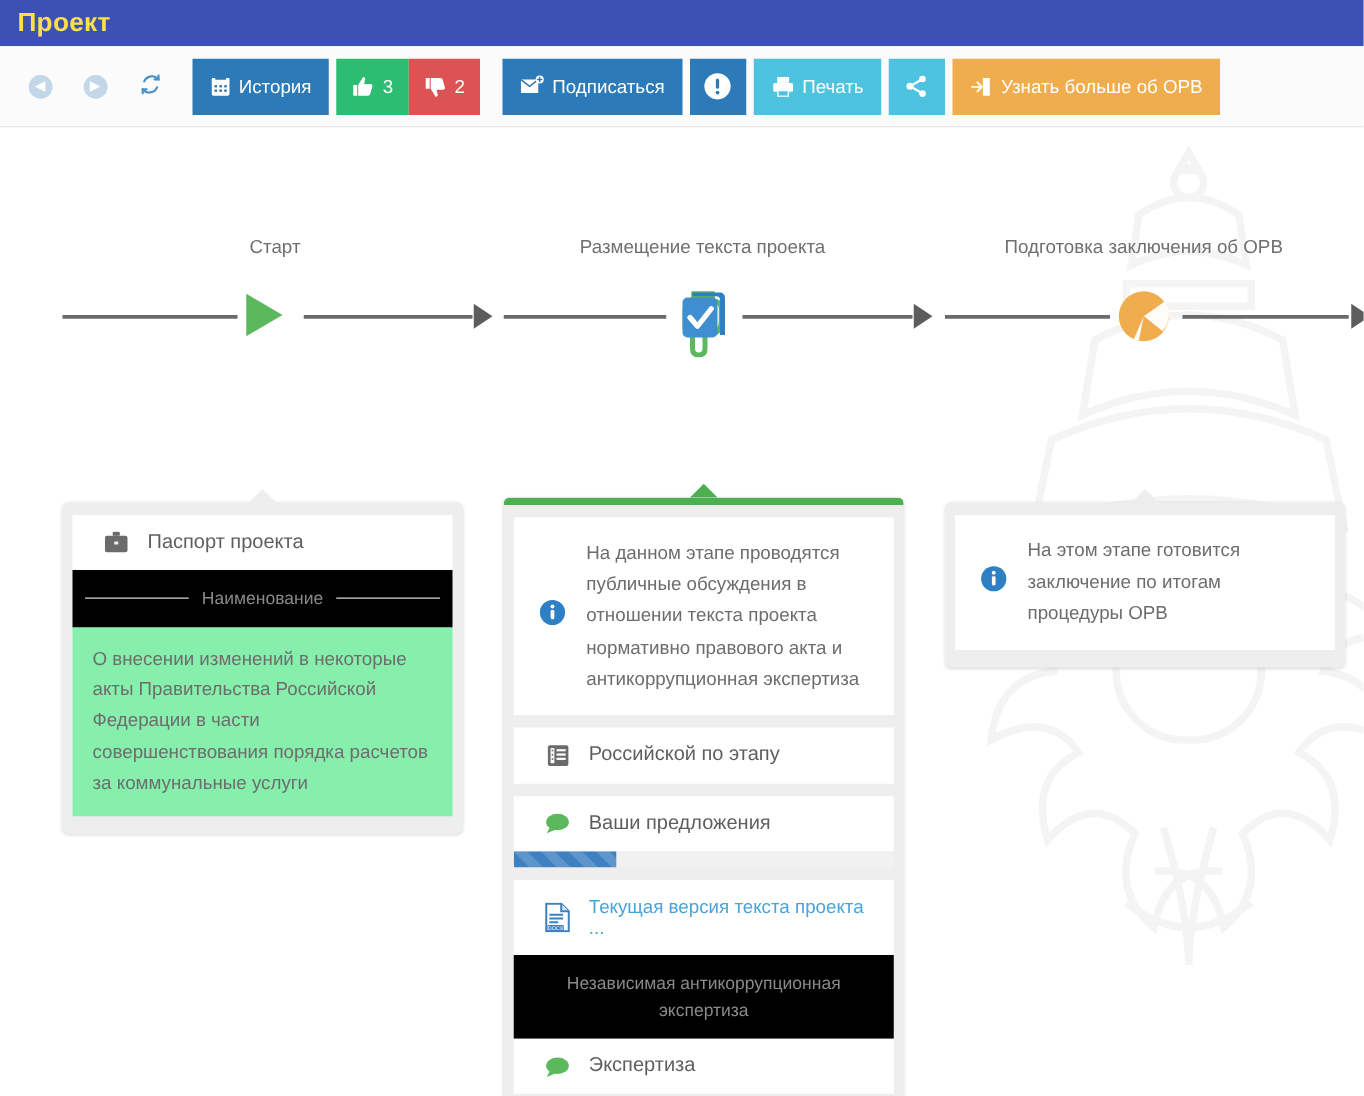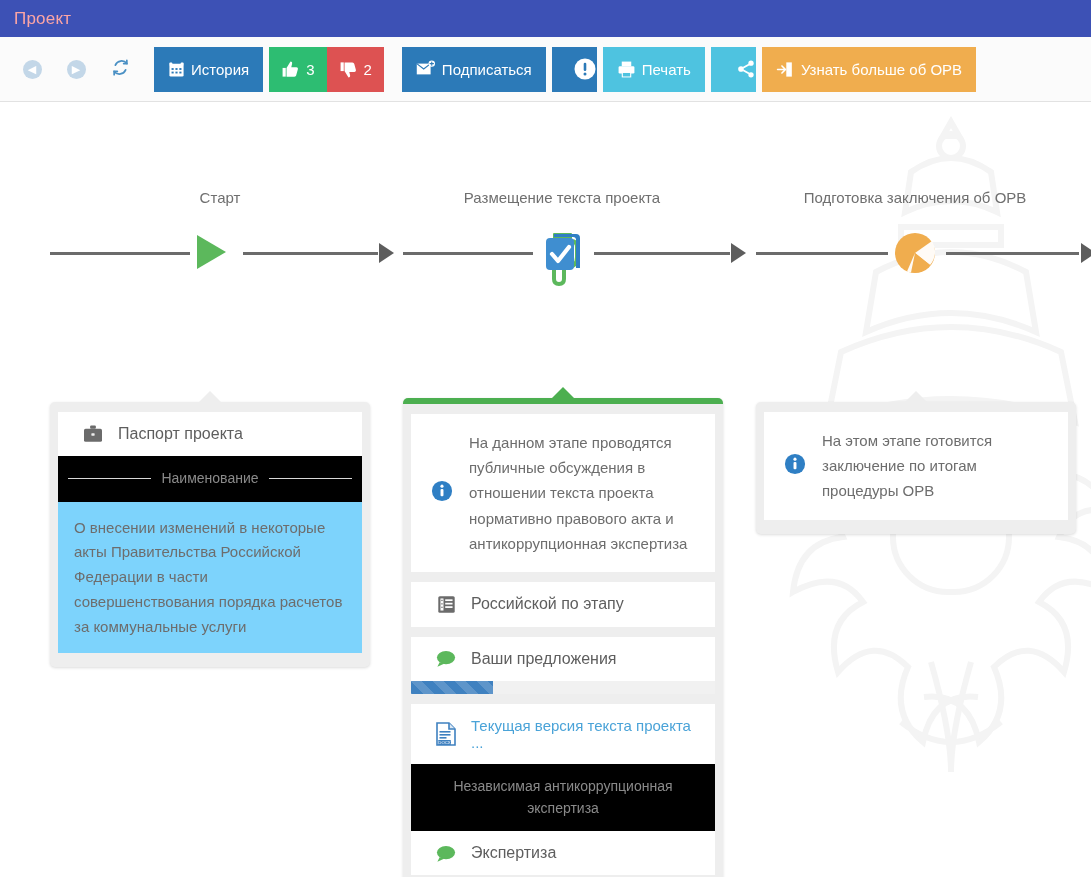--- a/index.html
+++ b/index.html
@@ -13,23 +13,24 @@
 
   
   .titlebar {
     height: 37px;
     background: #3d51b5;
     display: flex;
     align-items: center;
     padding: 0 14px;
   }
   .titlebar .title {
-    color: #fca5a5;
-    font-size: 17px;
+    color: #fde047;
+    font-size: 21px;
     letter-spacing: .2px;
+    font-weight: bold;
   }
 
   
   .toolbar-wrap {
     height: 65px;
     background: #fbfbfb;
     border-bottom: 1px solid #e2e2e2;
     display: flex;
     align-items: center;
     padding: 0 10px;
@@ -55,21 +56,21 @@
     color: #ffffff;
     font-size: 11px;
     line-height: 1;
   }
   .refresh-ico { color: #4a90c4; font-size: 19px; line-height:1; }
 
   .tbtn {
     height: 45px;
     display: flex;
     align-items: center;
-    justify-content: flex-end;
+    justify-content: center;
     gap: 6px;
     padding: 0 14px;
     color: #ffffff;
     font-size: 15px;
     border: none;
     cursor: pointer;
     white-space: nowrap;
     margin-right: 6px;
   }
   .tbtn .lbl { line-height: 1; }
@@ -175,21 +176,21 @@
   }
   .divider-label::before, .divider-label::after {
     content: "";
     flex: 1;
     height: 1px;
     background: #d8d8d8;
   }
   .divider-label .dl-txt { text-align:center; line-height: 1.55; }
 
   .body-text {
-    background: #7dd3fc;
+    background: #86efac;
     padding: 14px 16px;
     font-size: 15px;
     color: #6d6d6d;
     line-height: 1.65;
   }
   .info-row {
     background: #ffffff;
     display: flex;
     align-items: center;
     gap: 16px;

